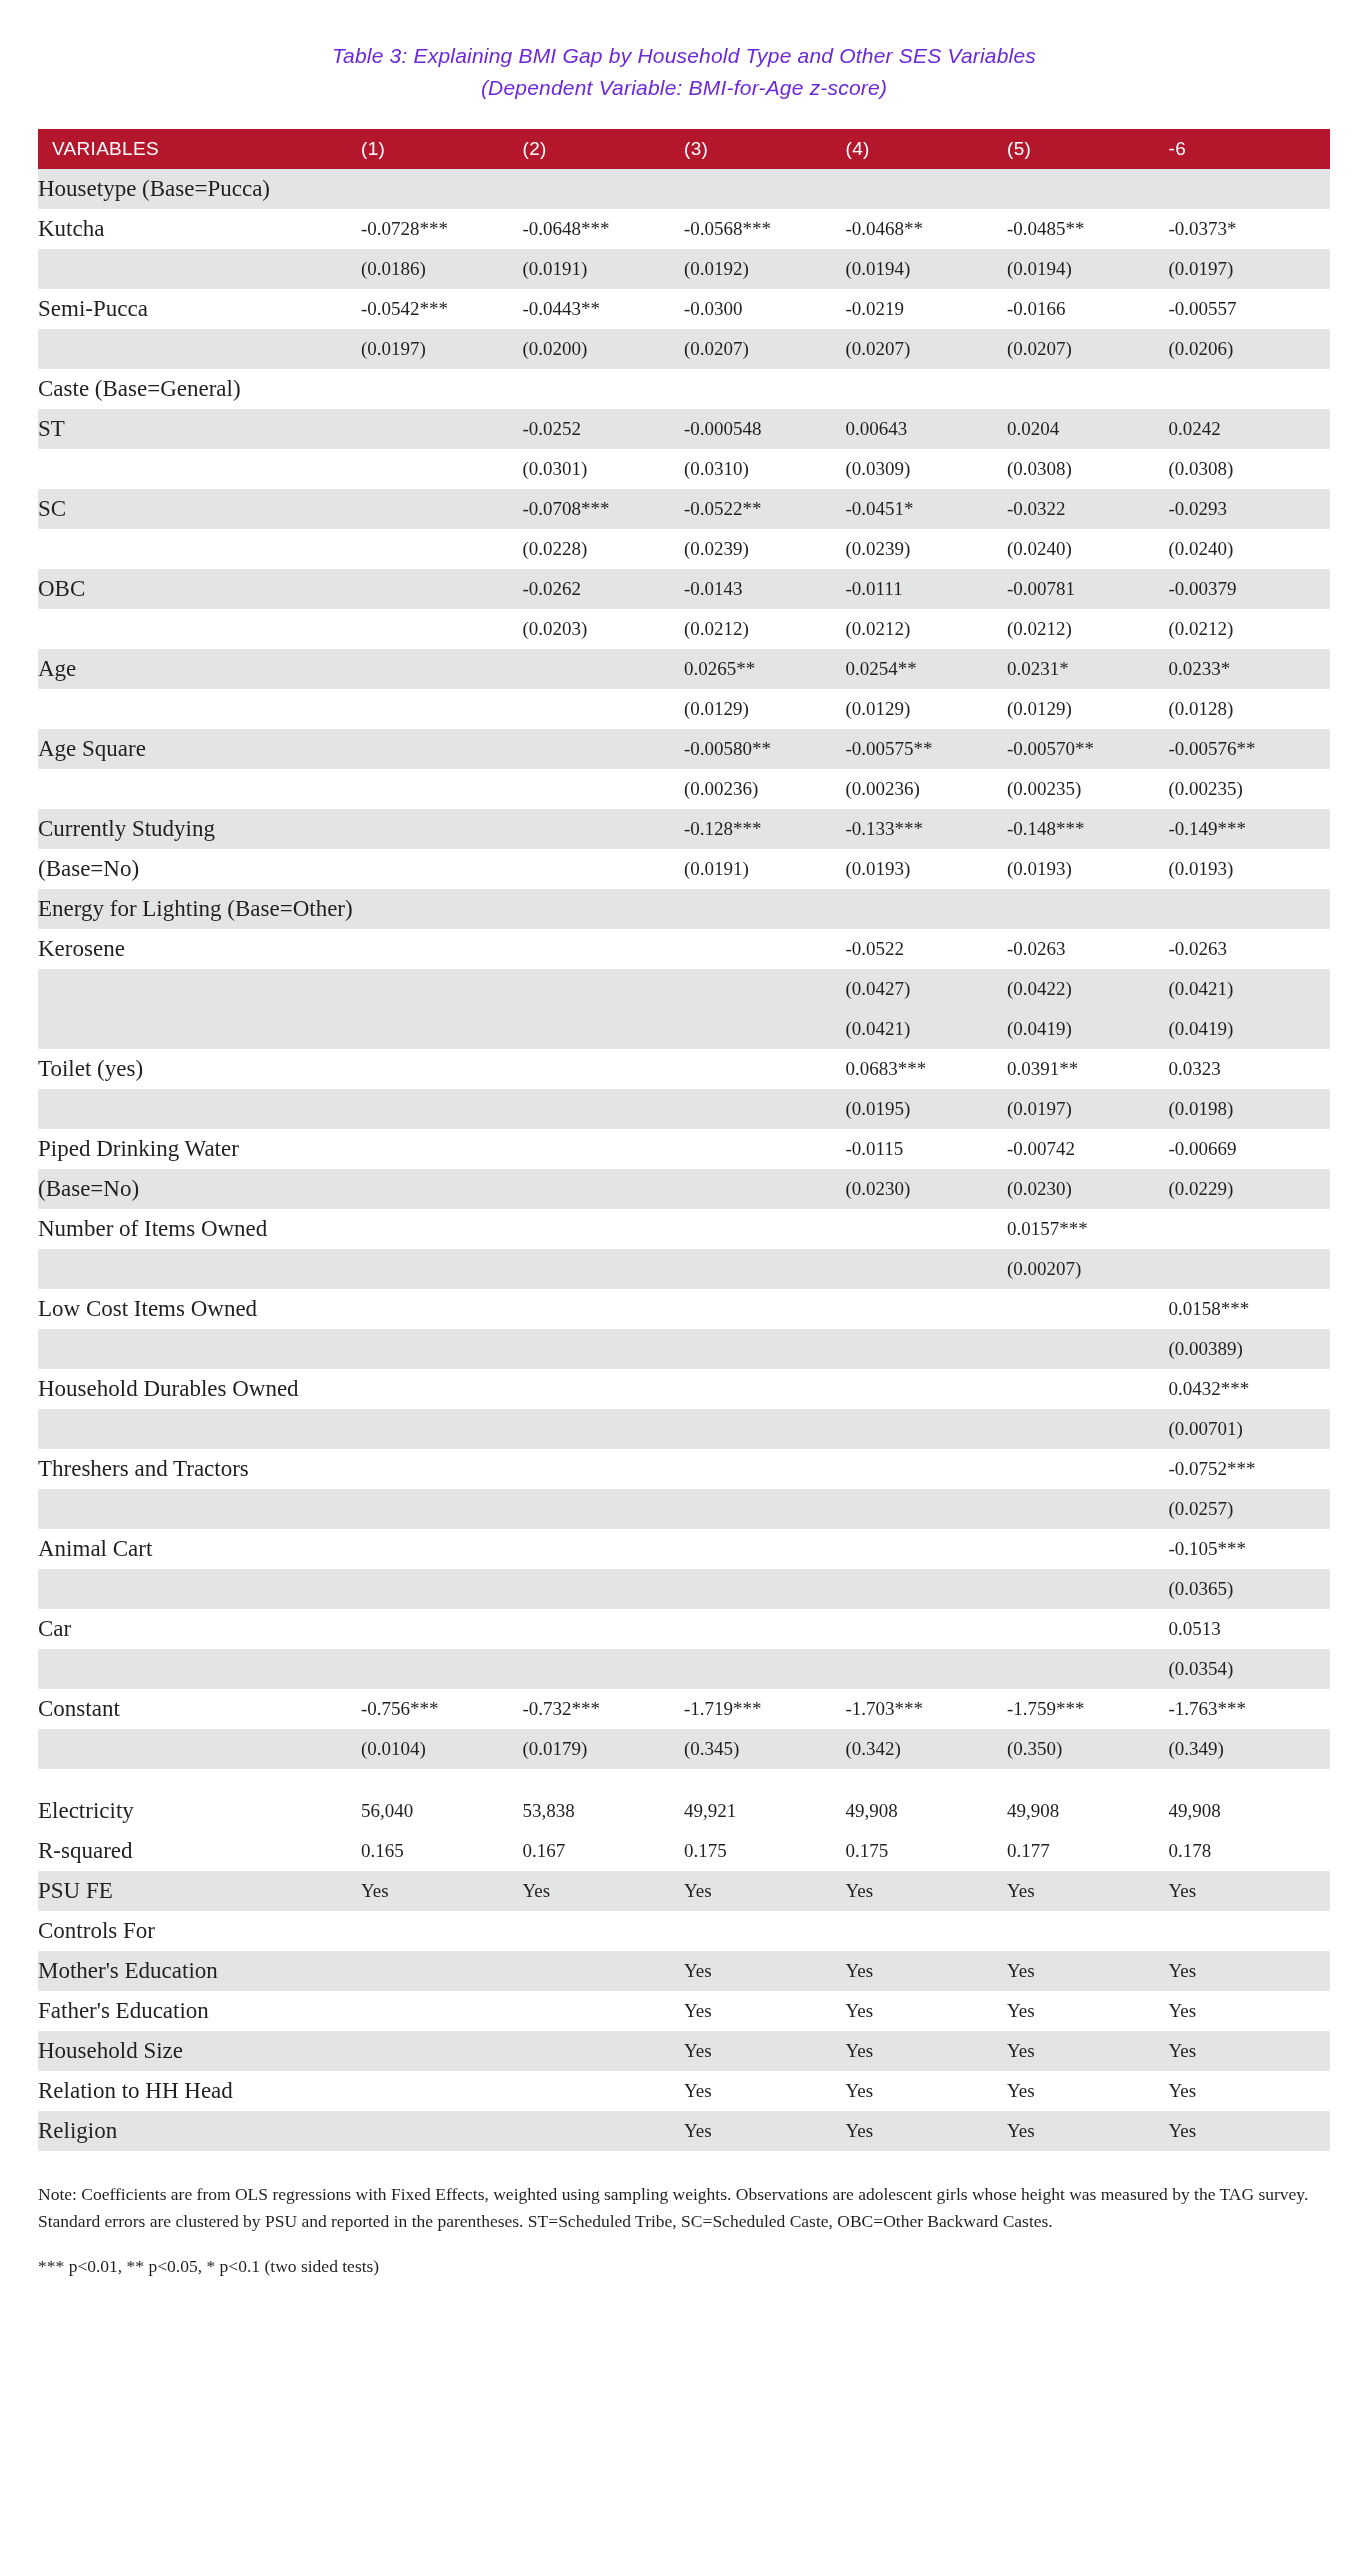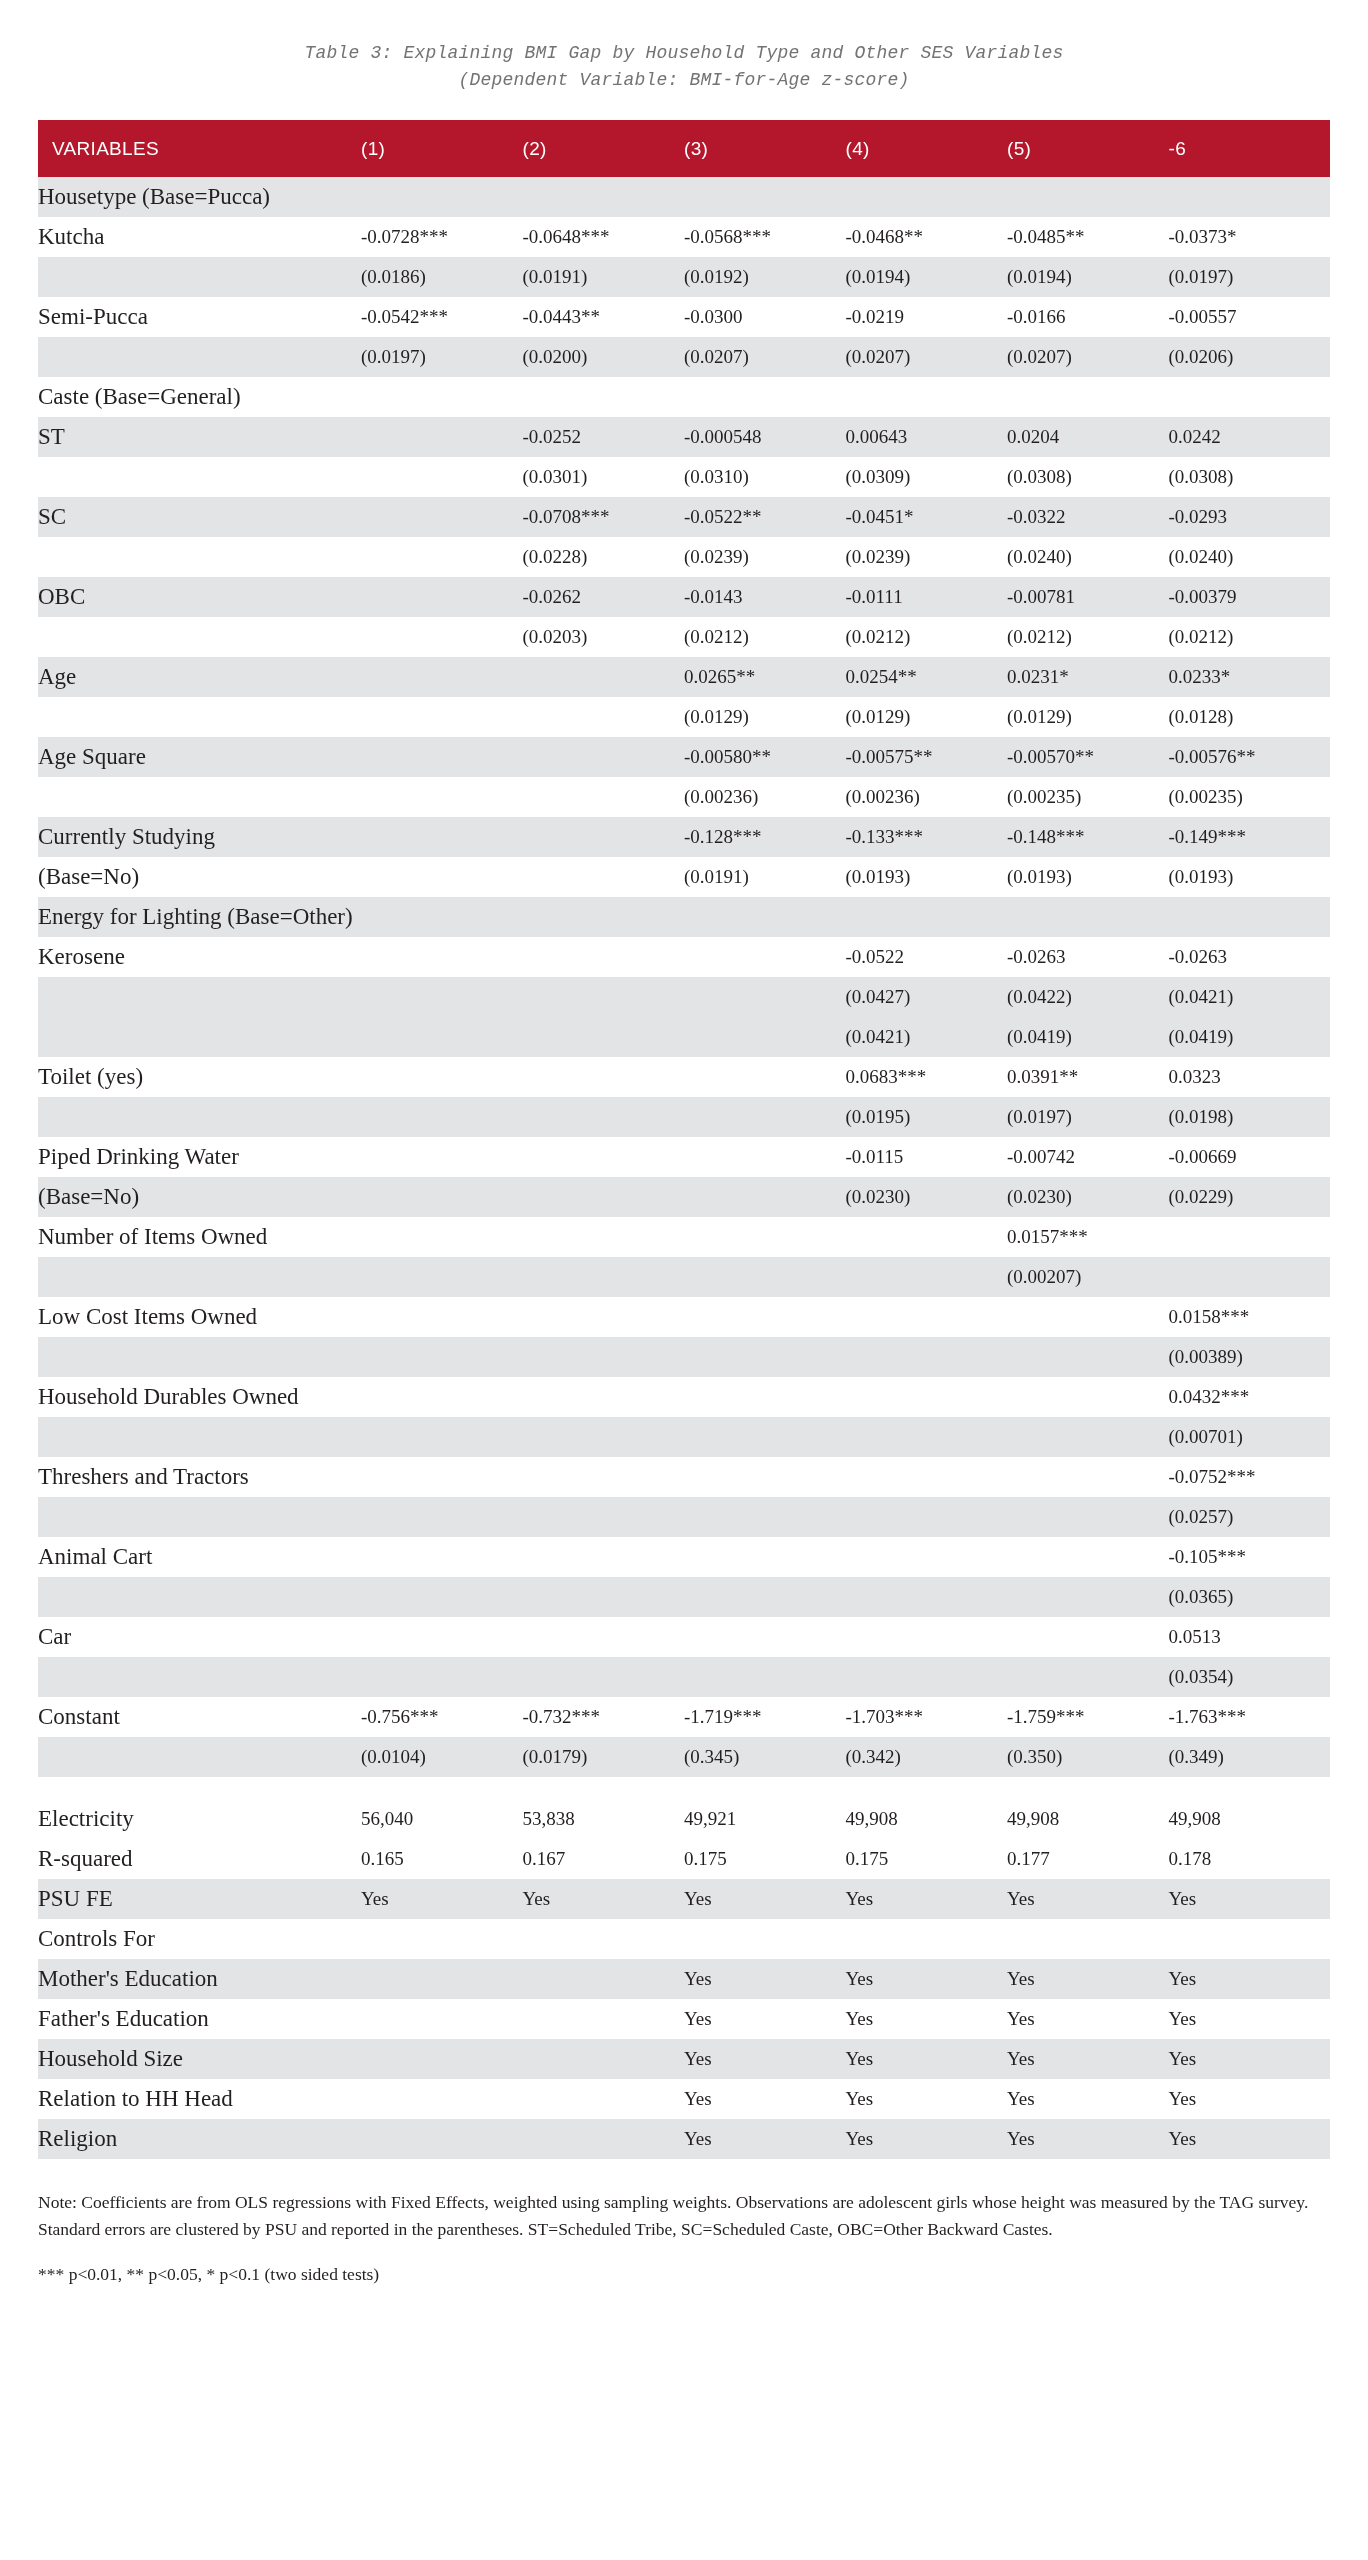--- a/index.html
+++ b/index.html
@@ -15,45 +15,45 @@
   .page {
     width: 1368px;
     box-sizing: border-box;
     padding: 40px 38px 30px 38px;
   }
   .title-block {
     text-align: center;
     margin-bottom: 26px;
   }
   .title-line {
-    color: #737373;
+    color: #6d28d9;
     font-style: italic;
-    font-family: Liberation Mono, monospace;
-    font-size: 18px;
+    font-family: Liberation Sans, sans-serif;
+    font-size: 21px;
     line-height: 1.5;
     letter-spacing: 0.2px;
   }
   table.main {
     width: 100%;
     border-collapse: collapse;
     table-layout: fixed;
     font-size: 19px;
   }
   table.main td, table.main th {
     padding: 0;
     vertical-align: middle;
   }
   .hdr-row th {
     background: #b4172c;
     color: #ffffff;
     font-weight: normal;
     font-family: "Liberation Sans", sans-serif;
     font-size: 19px;
     letter-spacing: 0.3px;
-    height: 57px;
+    height: 40px;
     text-align: left;
     padding-left: 14px;
   }
   .hdr-row th.first {
     padding-left: 14px;
   }
   td.label {
     padding-left: 14px;
     padding-right: 6px;
     height: 40px;

